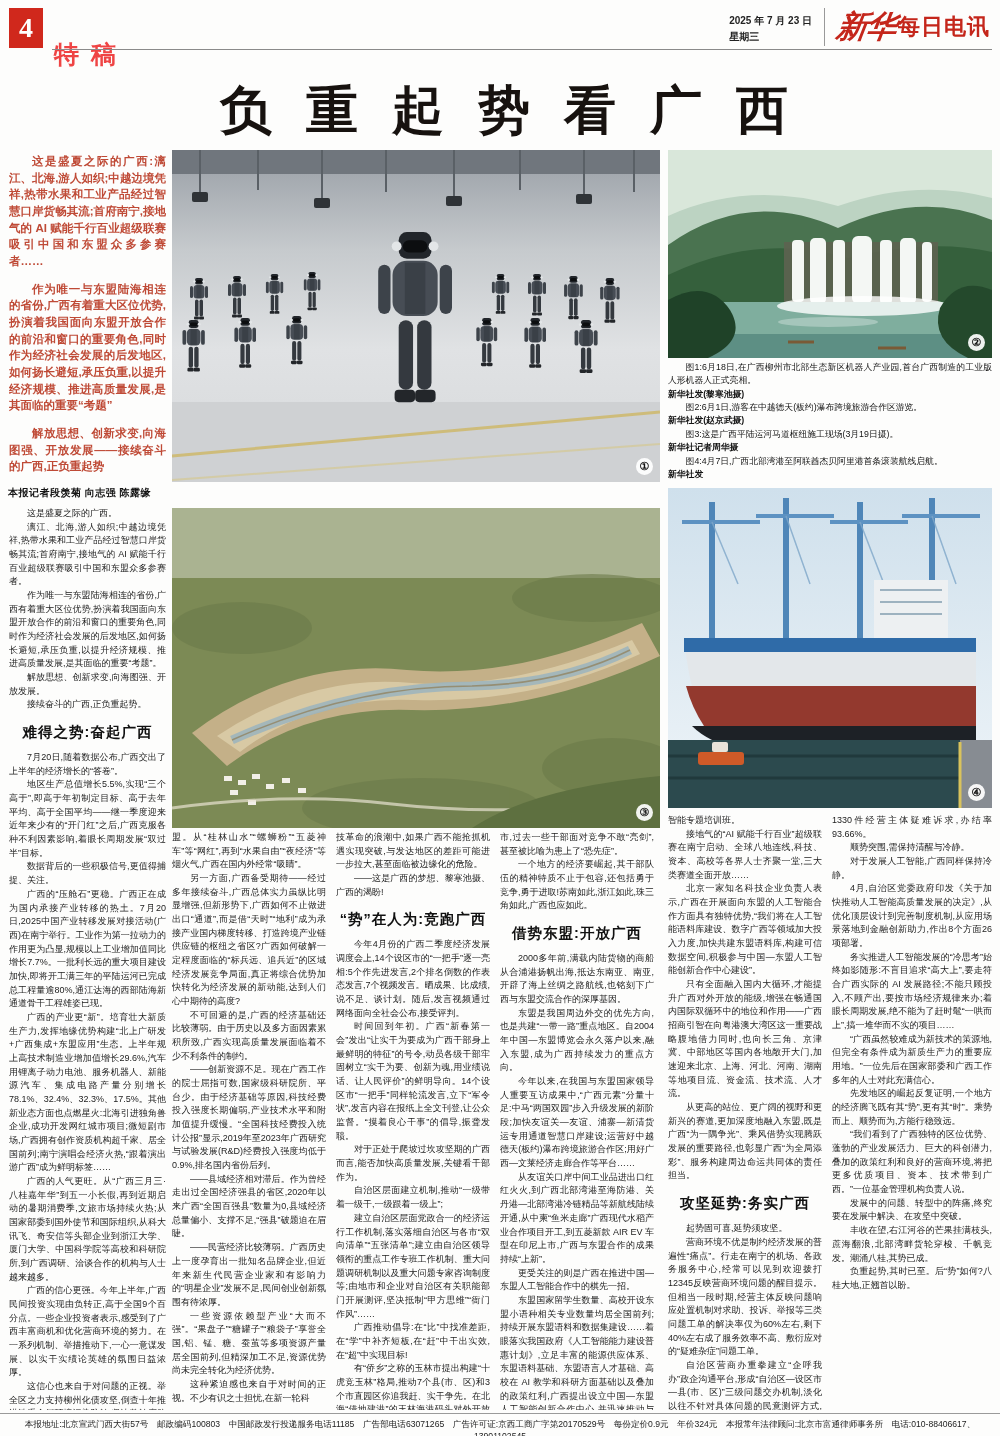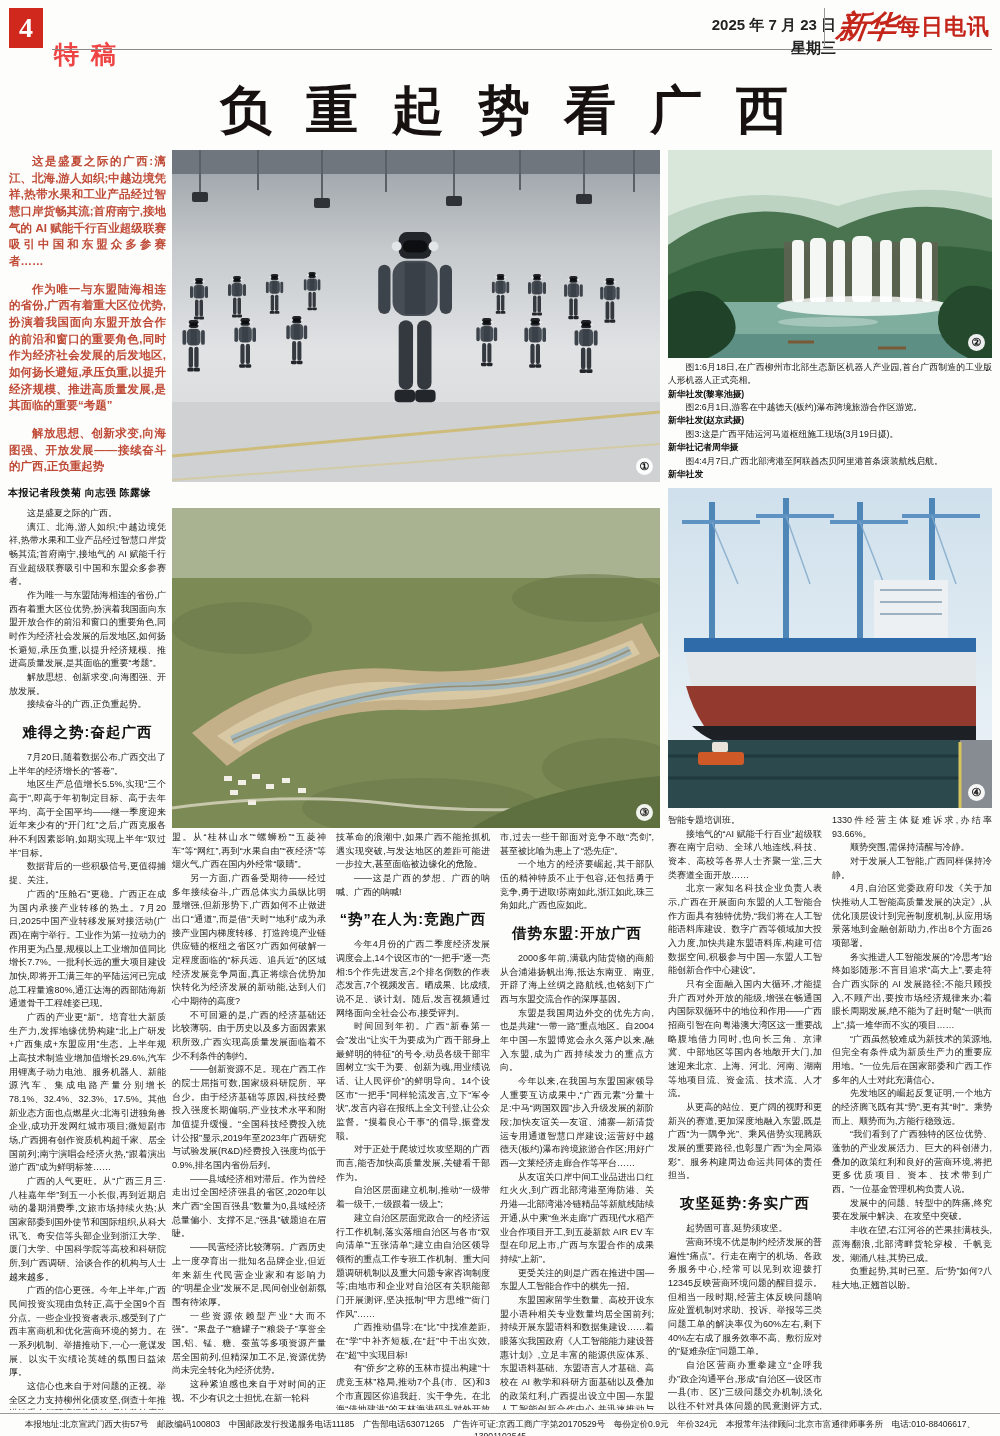--- a/index.html
+++ b/index.html
@@ -4,21 +4,21 @@
 <style>
   html,body{margin:0;padding:0;background:#dcdcdc;}
   .page{position:relative;width:1000px;height:1436px;margin:0 auto;background:#fdfdfc;
         font-family:"Liberation Sans",sans-serif;color:#141414;overflow:hidden;}
   
   .pageno{position:absolute;left:9px;top:8px;width:34px;height:40px;background:#d0281c;color:#fff;
           font-family:"Liberation Serif",serif;font-weight:bold;font-size:28px;line-height:40px;text-align:center;}
   .section-title{position:absolute;left:54px;top:13px;color:#ef4444;font-weight:bold;font-size:25px;
           letter-spacing:12px;font-family:"Liberation Serif",serif;margin-top:25px;}
   .header-rule{position:absolute;left:52px;right:8px;top:49px;border-top:1.5px solid #8a8a8a;}
-  .dateblock{position:absolute;right:164px;top:13px;text-align:right;font-size:15px;font-weight:bold;
+  .dateblock{position:absolute;right:188px;top:13px;text-align:left;font-size:10px;font-weight:bold;
           line-height:1.55;color:#222;}
   .masthead{position:absolute;right:10px;top:8px;height:38px;border-left:1px solid #999;padding-left:12px;
           color:#c4261b;display:flex;align-items:center;}
   .masthead .script{font-family:"DejaVu Serif",serif;font-style:italic;font-weight:bold;font-size:31px;
           transform:skewX(-8deg);letter-spacing:-2px;}
   .masthead .rest{font-size:22px;font-weight:bold;letter-spacing:1px;margin-left:3px;}
   
   .headline{position:absolute;left:0;right:0;top:76px;text-align:center;
           font-family:"Liberation Serif",serif;font-weight:bold;font-size:52px;letter-spacing:34px;
           padding-left:34px;color:#17120f;margin-left:8px;}
@@ -280,41 +280,41 @@
 
   <div class="byline">本报记者段羡菊  向志强  陈露缘</div>
   <div class="col" id="c0">
       <p>这是盛夏之际的广西。</p>
       <p>漓江、北海,游人如织;中越边境凭祥,热带水果和工业产品经过智慧口岸货畅其流;首府南宁,接地气的 AI 赋能千行百业超级联赛吸引中国和东盟众多参赛者。</p>
       <p>作为唯一与东盟陆海相连的省份,广西有着重大区位优势,扮演着我国面向东盟开放合作的前沿和窗口的重要角色,同时作为经济社会发展的后发地区,如何扬长避短,承压负重,以提升经济规模、推进高质量发展,是其面临的重要“考题”。</p>
       <p>解放思想、创新求变,向海图强、开放发展。</p>
       <p>接续奋斗的广西,正负重起势。</p>
       <h2>难得之势:奋起广西</h2>
       <p>7月20日,随着数据公布,广西交出了上半年的经济增长的“答卷”。</p>
-      <p>地区生产总值增长5.5%,实现“三个高于”,即高于年初制定目标、高于去年平均、高于全国平均——继一季度迎来近年来少有的“开门红”之后,广西克服各种不利因素影响,如期实现上半年“双过半”目标。</p>
+      <p>地区生产总值增长5.5%,实现“三个高于”,即高于年初制定目标、高于去年平均、高于全国平均——继一季度迎来近年来少有的“开门红”之后,广西克服各种不利因素影响,着眼长周期发展“双过半”目标。</p>
       <p>数据背后的一些积极信号,更值得捕捉、关注。</p>
       <p>广西的“压舱石”更稳。广西正在成为国内承接产业转移的热土。7月20日,2025中国产业转移发展对接活动(广西)在南宁举行。工业作为第一拉动力的作用更为凸显,规模以上工业增加值同比增长7.7%。一批利长远的重大项目建设加快,即将开工满三年的平陆运河已完成总工程量逾80%,通江达海的西部陆海新通道骨干工程雄姿已现。</p>
       <p>广西的产业更“新”。培育壮大新质生产力,发挥地缘优势构建“北上广研发+广西集成+东盟应用”生态。上半年规上高技术制造业增加值增长29.6%,汽车用锂离子动力电池、服务机器人、新能源汽车、集成电路产量分别增长78.1%、32.4%、32.3%、17.5%。其他新业态方面也点燃星火:北海引进独角兽企业,成功开发网红城市项目;微短剧市场,广西拥有创作资质机构超千家、居全国前列;南宁演唱会经济火热,“跟着演出游广西”成为鲜明标签……</p>
       <p>广西的人气更旺。从“广西三月三·八桂嘉年华”到五一小长假,再到近期启动的暑期消费季,文旅市场持续火热;从国家部委到国外使节和国际组织,从科大讯飞、奇安信等头部企业到浙江大学、厦门大学、中国科学院等高校和科研院所,到广西调研、洽谈合作的机构与人士越来越多。</p>
       <p>广西的信心更强。今年上半年,广西民间投资实现由负转正,高于全国9个百分点。一些企业投资者表示,感受到了广西丰富商机和优化营商环境的努力。在一系列机制、举措推动下,一心一意谋发展、以实干实绩论英雄的氛围日益浓厚。</p>
       <p>这信心也来自于对问题的正视。举全区之力支持柳州化债攻坚,倒查十年推进涉重金属环境污染防治,坚决整治腐败问题和铲除腐败滋生的土壤。</p>
     </div>
   <div class="col" id="c1">
       <p class="cont">盟。从“桂林山水”“螺蛳粉”“五菱神车”等“网红”,再到“水果自由”“夜经济”等烟火气,广西在国内外经常“吸睛”。</p>
       <p>另一方面,广西备受期待——经过多年接续奋斗,广西总体实力虽纵比明显增强,但新形势下,广西如何不止做进出口“通道”,而是借“天时”“地利”成为承接产业国内梯度转移、打造跨境产业链供应链的枢纽之省区?广西如何破解一定程度面临的“标兵远、追兵近”的区域经济发展竞争局面,真正将综合优势加快转化为经济发展的新动能,达到人们心中期待的高度?</p>
       <p>不可回避的是,广西的经济基础还比较薄弱。由于历史以及多方面因素累积所致,广西实现高质量发展面临着不少不利条件的制约。</p>
       <p>——创新资源不足。现在广西工作的院士屈指可数,国家级科研院所、平台少。由于经济基础等原因,科技经费投入强度长期偏弱,产业技术水平和附加值提升缓慢。“全国科技经费投入统计公报”显示,2019年至2023年广西研究与试验发展(R&amp;D)经费投入强度均低于0.9%,排名国内省份后列。</p>
       <p>——县域经济相对滞后。作为曾经走出过全国经济强县的省区,2020年以来广西“全国百强县”数量为0,县域经济总量偏小、支撑不足,“强县”破题迫在眉睫。</p>
       <p>——民营经济比较薄弱。广西历史上一度孕育出一批知名品牌企业,但近年来新生代民营企业家和有影响力的“明星企业”发展不足,民间创业创新氛围有待浓厚。</p>
       <p>一些资源依赖型产业“大而不强”。“果盘子”“糖罐子”“粮袋子”享誉全国,铝、锰、糖、蚕茧等多项资源产量居全国前列,但精深加工不足,资源优势尚未完全转化为经济优势。</p>
       <p>这种紧迫感也来自于对时间的正视。不少有识之士担忧,在新一轮科</p>
     </div>
   <div class="col" id="c2">
       <p class="cont">技革命的浪潮中,如果广西不能抢抓机遇实现突破,与发达地区的差距可能进一步拉大,甚至面临被边缘化的危险。</p>
-      <p>——这是广西的梦想、广西的呐喊、广西的呐喊!</p>
+      <p>——这是广西的梦想、黎寒池摄、广西的渴盼!</p>
       <h2>“势”在人为:竞跑广西</h2>
       <p>今年4月份的广西二季度经济发展调度会上,14个设区市的“一把手”逐一亮相:5个作先进发言,2个排名倒数的作表态发言,7个视频发言。晒成果、比成绩,说不足、谈计划。随后,发言视频通过网络面向全社会公布,接受评判。</p>
       <p>时间回到年初。广西“新春第一会”发出“让实干为要成为广西干部身上最鲜明的特征”的号令,动员各级干部牢固树立“实干为要、创新为魂,用业绩说话、让人民评价”的鲜明导向。14个设区市“一把手”同样轮流发言,立下“军令状”,发言内容在报纸上全文刊登,让公众监督。“摸着良心干事”的倡导,振聋发聩。</p>
       <p>对于正处于爬坡过坎攻坚期的广西而言,能否加快高质量发展,关键看干部作为。</p>
       <p>自治区层面建立机制,推动“一级带着一级干,一级跟着一级上”;</p>
       <p>建立自治区层面党政合一的经济运行工作机制,落实落细自治区与各市“双向清单”“五张清单”;建立由自治区领导领衔的重点工作专班工作机制、重大问题调研机制以及重大问题专家咨询制度等;由地市和企业对自治区有关职能部门开展测评,坚决抵制“甲方思维”“衙门作风”……</p>
       <p>广西推动倡导:在“比”中找准差距,在“学”中补齐短板,在“赶”中干出实效,在“超”中实现目标!</p>
       <p>有“侨乡”之称的玉林市提出构建“十虎竞玉林”格局,推动7个县(市、区)和3个市直园区你追我赶、实干争先。在北海“借地建港”的玉林海港码头对外开放获批复,今年前5个月货物吞吐量同比增长145.09%。</p>
     </div>
   <div class="col" id="c3">

